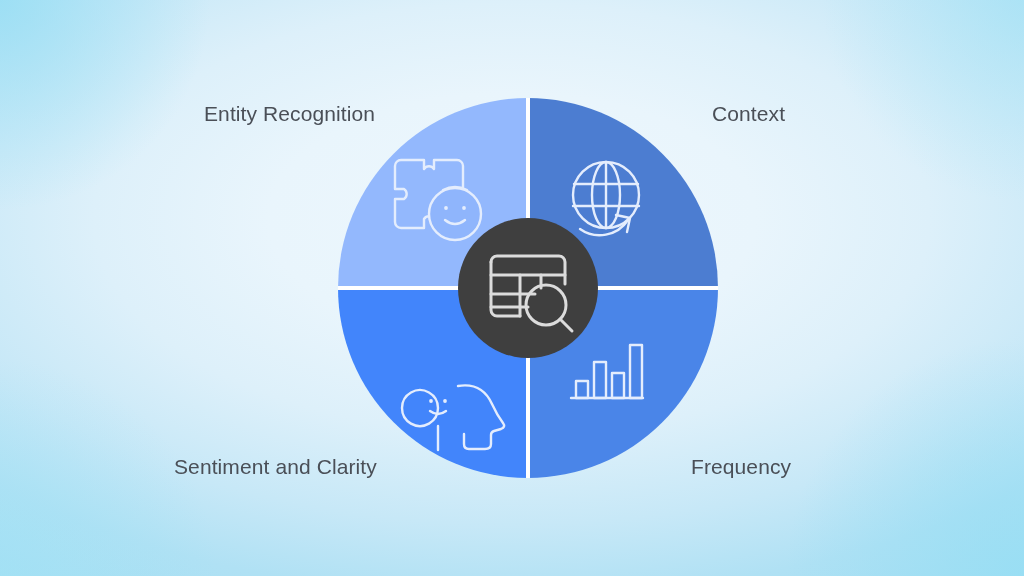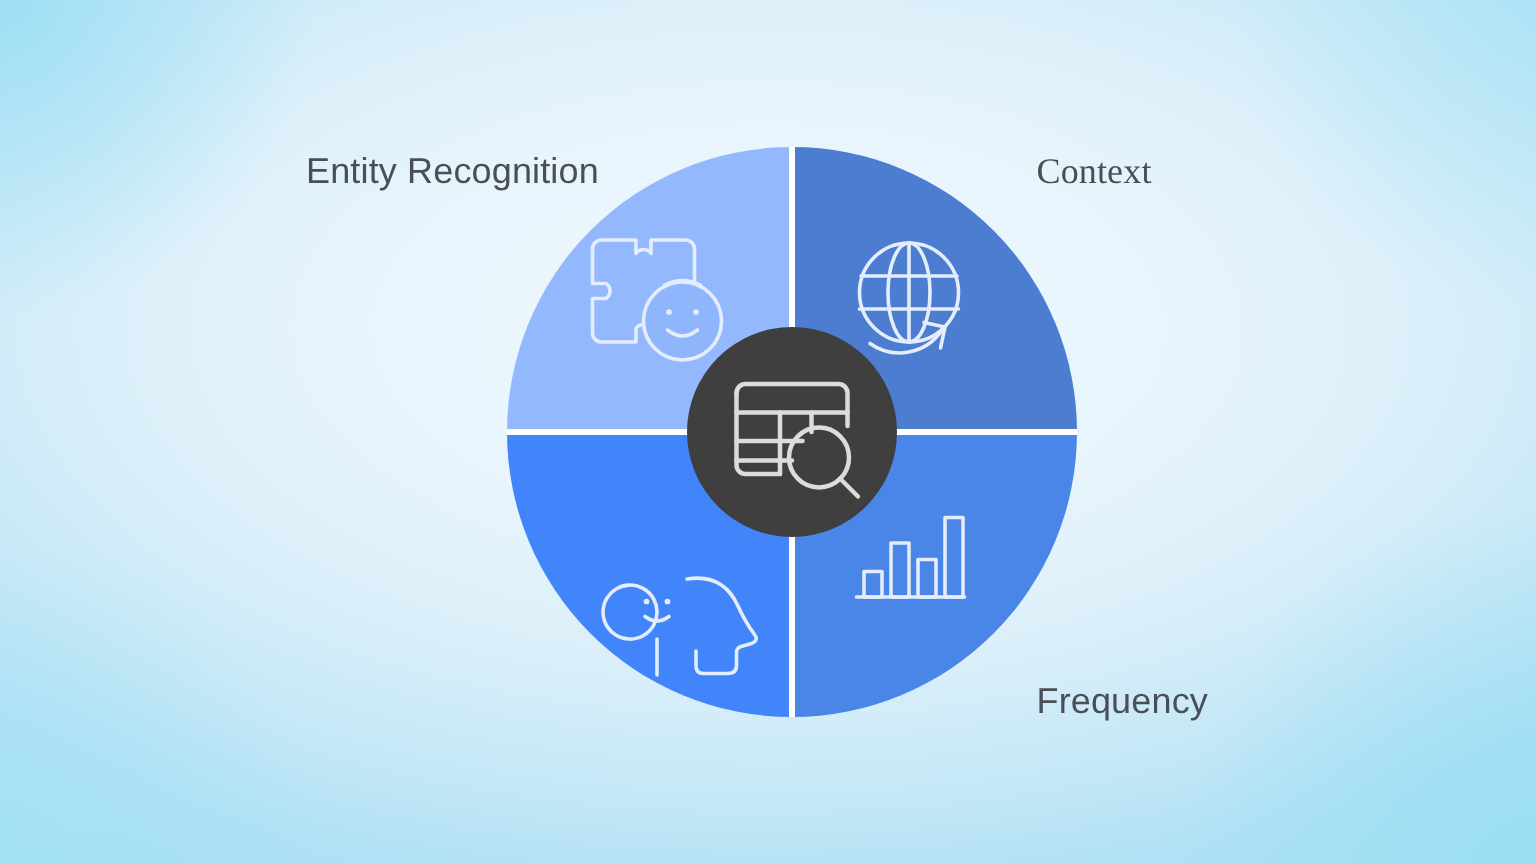--- a/index.html
+++ b/index.html
@@ -53,28 +53,28 @@
     position: absolute;
     left: 338px;
     top: 98px;
     width: 380px;
     height: 380px;
   }
 
   .label {
     position: absolute;
     color: #4a4f57;
-    font-size: 24px;
+    font-size: 21px;
     font-weight: 400;
     letter-spacing: 0.1px;
     white-space: nowrap;
     line-height: 1;
   }
   .label-entity    { left: 204px; top: 103px; }
-  .label-context   { left: 691px; top: 103px; font-family: Liberation Serif, serif; }
+  .label-context   { left: 712px; top: 103px; }
   .label-sentiment { left: 174px; top: 456px; }
   .label-frequency { left: 691px; top: 456px; text-align: center; }
 </style>
 </head>
 <body>
 
 <div class="stage">
   <div class="diagram-wrap">
 
     <svg class="donut" viewBox="0 0 380 380">
@@ -147,15 +147,16 @@
         <line x1="62" y1="57" x2="62" y2="98"></line>
         <line x1="83" y1="57" x2="83" y2="70"></line>
         <circle cx="88" cy="87" r="20"></circle>
         <line x1="102" y1="101" x2="114" y2="113"></line>
       </g>
     </svg>
 
     <div class="label label-entity">Entity Recognition</div>
     <div class="label label-context">Context</div>
     <div class="label label-frequency">Frequency</div>
+    <div class="label label-sentiment">Sentiment and Clarity</div>
 
   </div>
 </div>
 
 </body></html>

